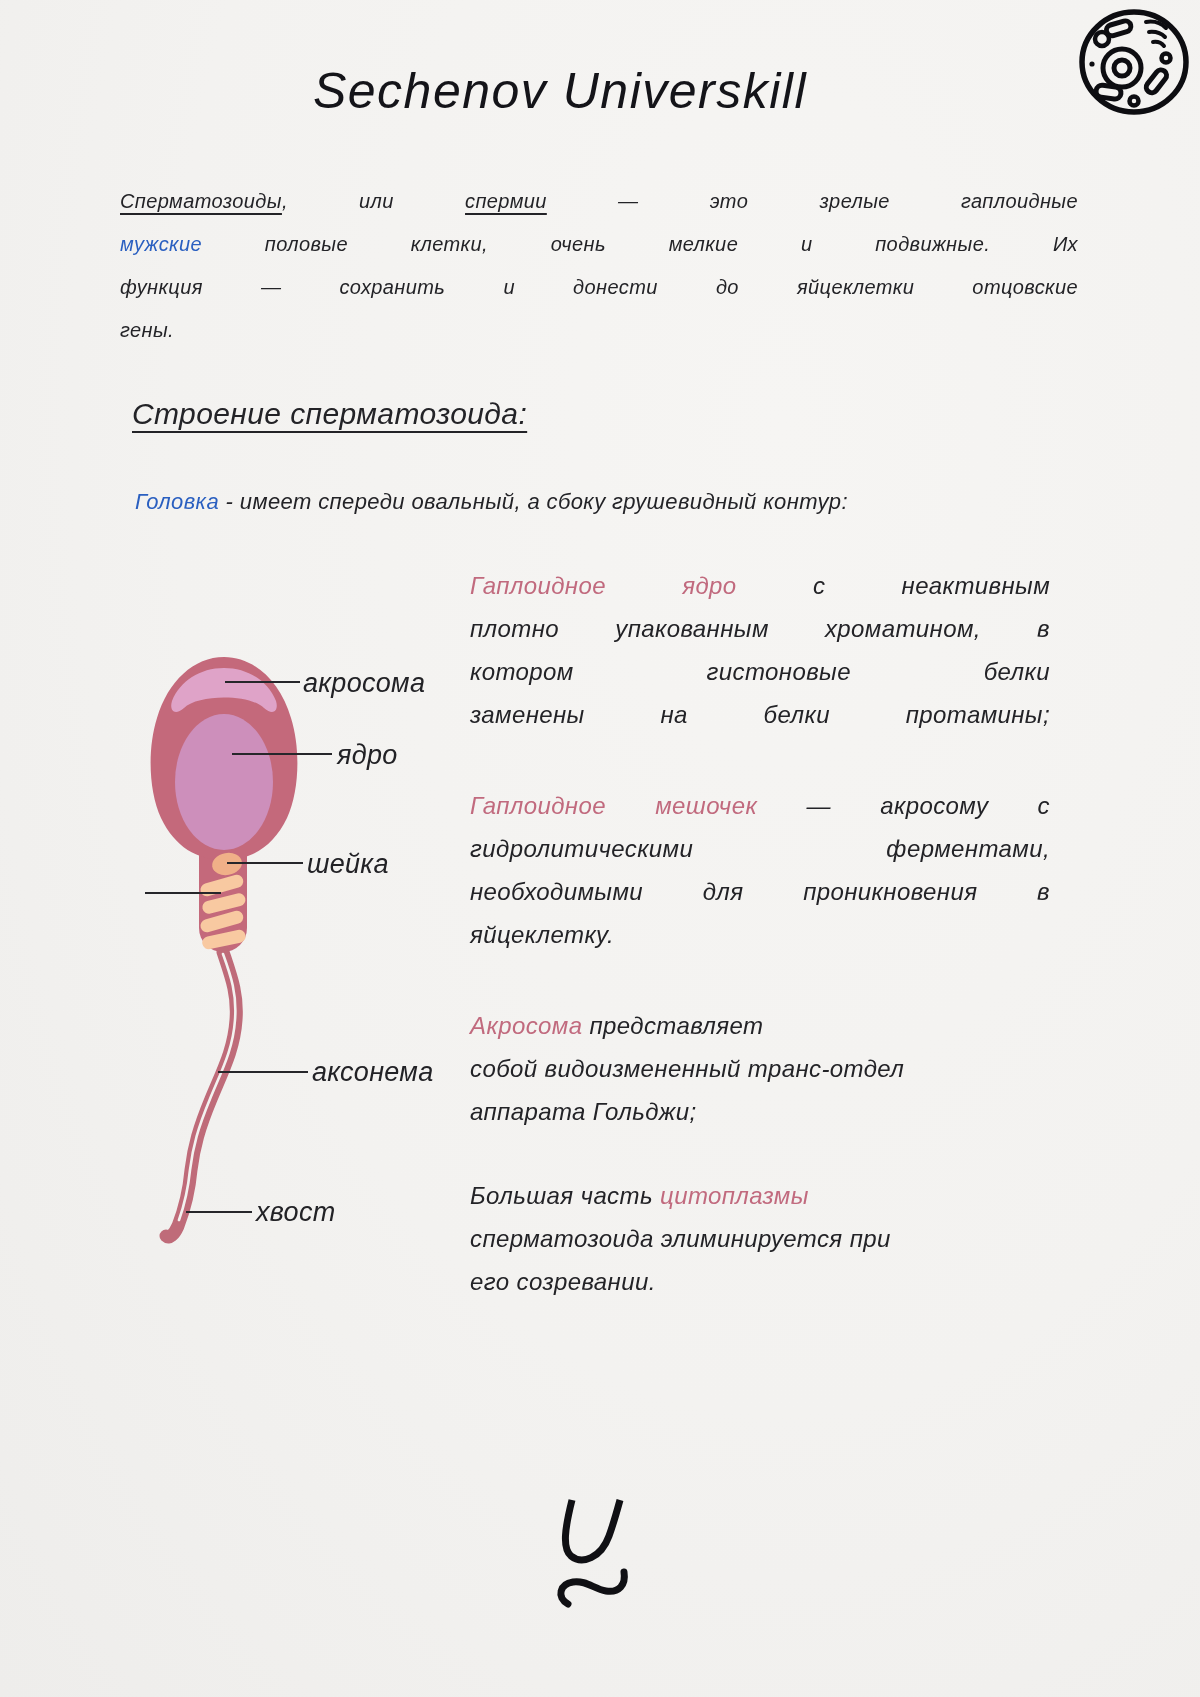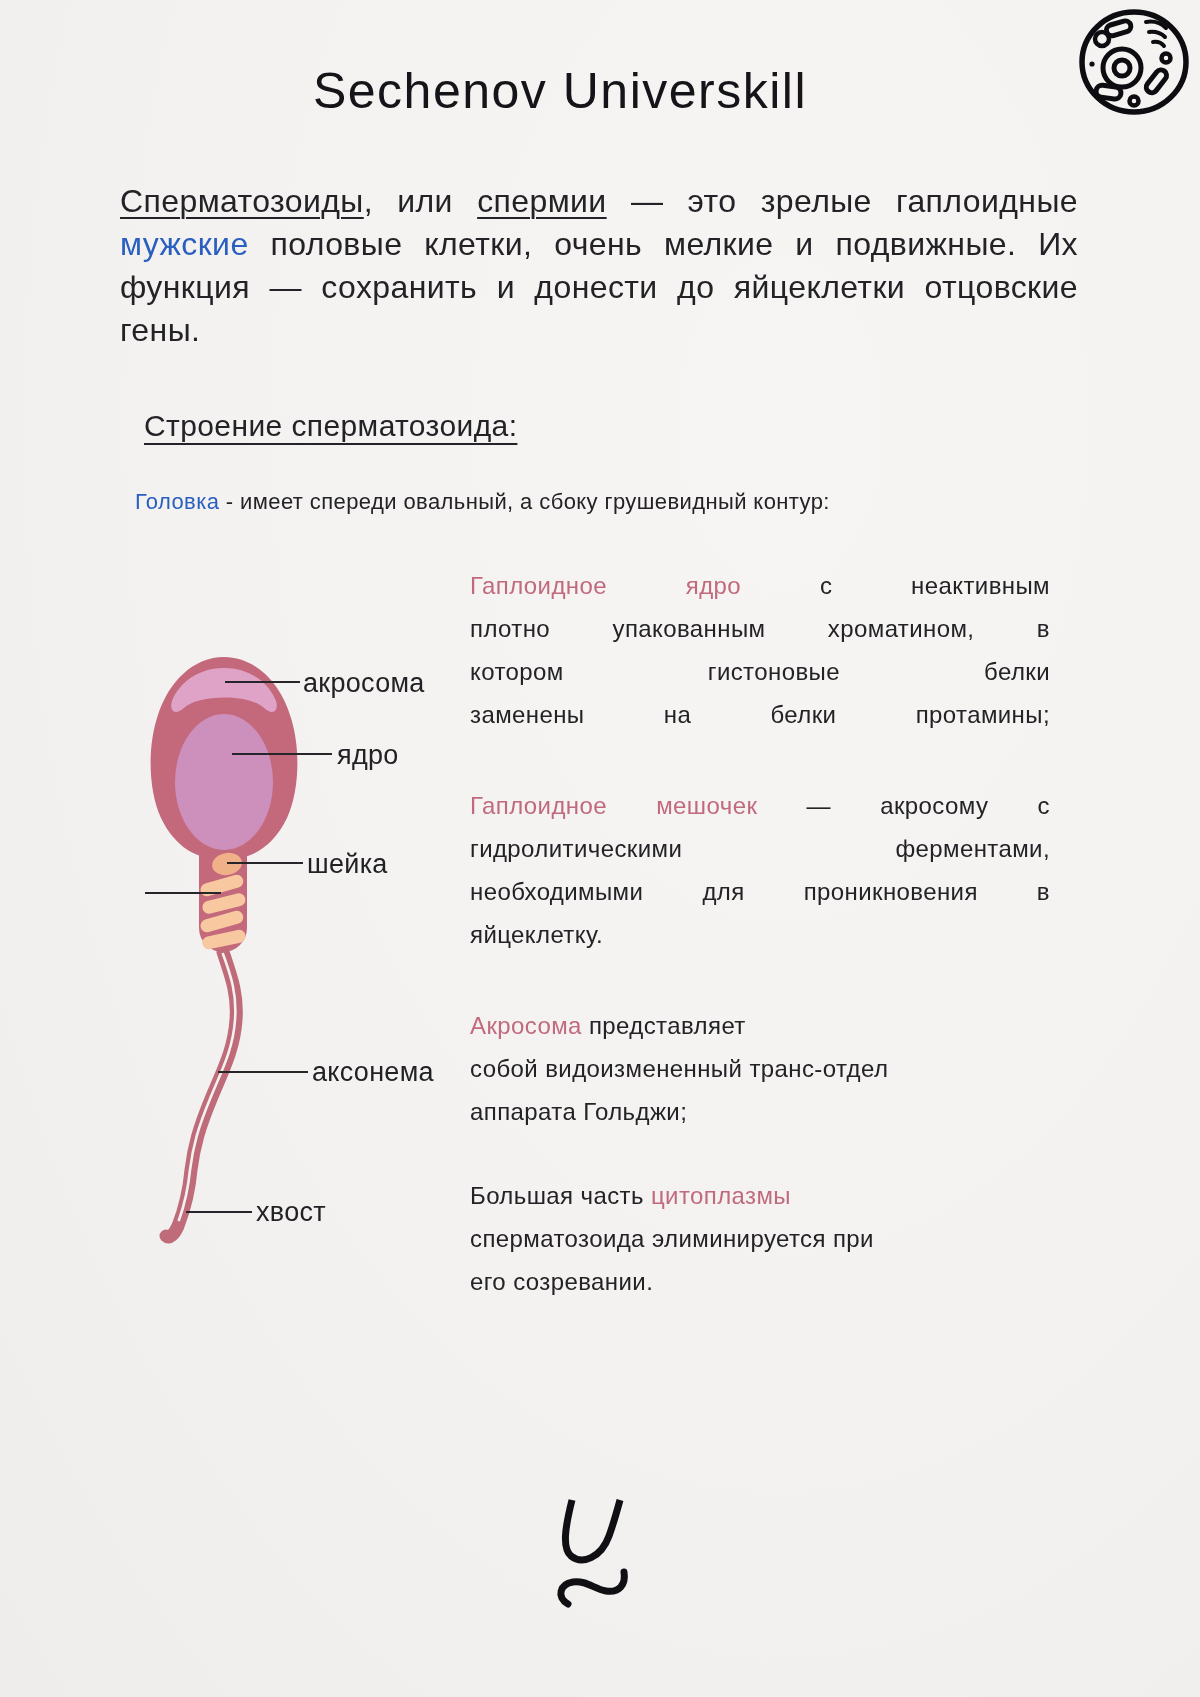--- a/index.html
+++ b/index.html
@@ -8,38 +8,39 @@
     background:#e8e7e5;
   }
   .page{
     position:relative;
     width:1200px;height:1697px;
     margin:0 auto;
     background:
       radial-gradient(ellipse at 65% 25%, #f6f5f3 0%, #f3f2f0 55%, #eeedeb 100%);
     color:#232327;
     overflow:hidden;
+    font-style:italic;
   }
   .title{
     position:absolute;left:0;top:62px;width:1120px;
     margin:0;text-align:center;
     font-size:50px;font-weight:400;letter-spacing:1.5px;
     color:#141419;
   }
   .cell-icon{position:absolute;left:1076px;top:6px;}
   .intro{
     position:absolute;left:120px;top:180px;width:958px;
-    margin:0;font-size:32px;line-height:43px;letter-spacing:.4px;
+    margin:0;font-size:20px;line-height:43px;letter-spacing:.4px;
     text-align:justify;text-align-last:justify;white-space:pre-line;
   }
   .u-term{text-decoration:underline;text-underline-offset:5px;text-decoration-thickness:2px;}
   .blue{color:#2a5fc0;}
   .pink{color:#c16a7e;}
   .section-heading{
-    position:absolute;left:132px;top:397px;margin:12px;
+    position:absolute;left:132px;top:397px;margin:0;
     font-size:30px;font-weight:400;letter-spacing:.4px;
     text-decoration:underline;text-underline-offset:7px;text-decoration-thickness:2px;
   }
   .golovka{
     position:absolute;left:135px;top:480px;width:1000px;margin:0;
     font-size:22px;line-height:43px;letter-spacing:.4px;white-space:nowrap;
   }
   .rblock{
     position:absolute;left:470px;width:580px;margin:0;
     font-size:24px;line-height:43px;letter-spacing:.4px;

